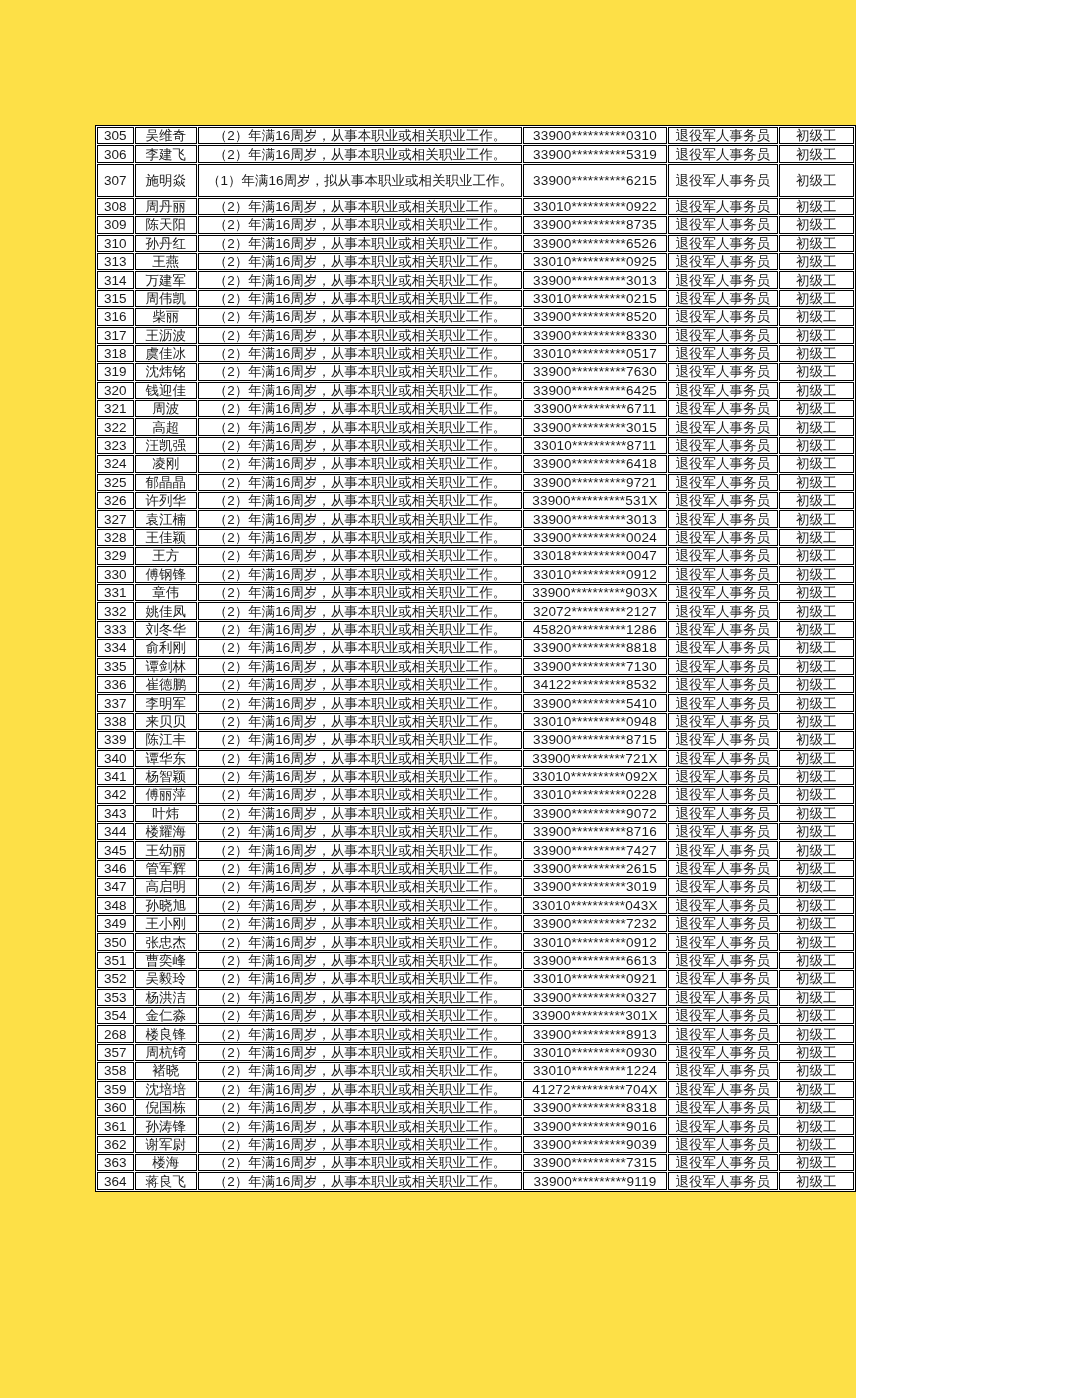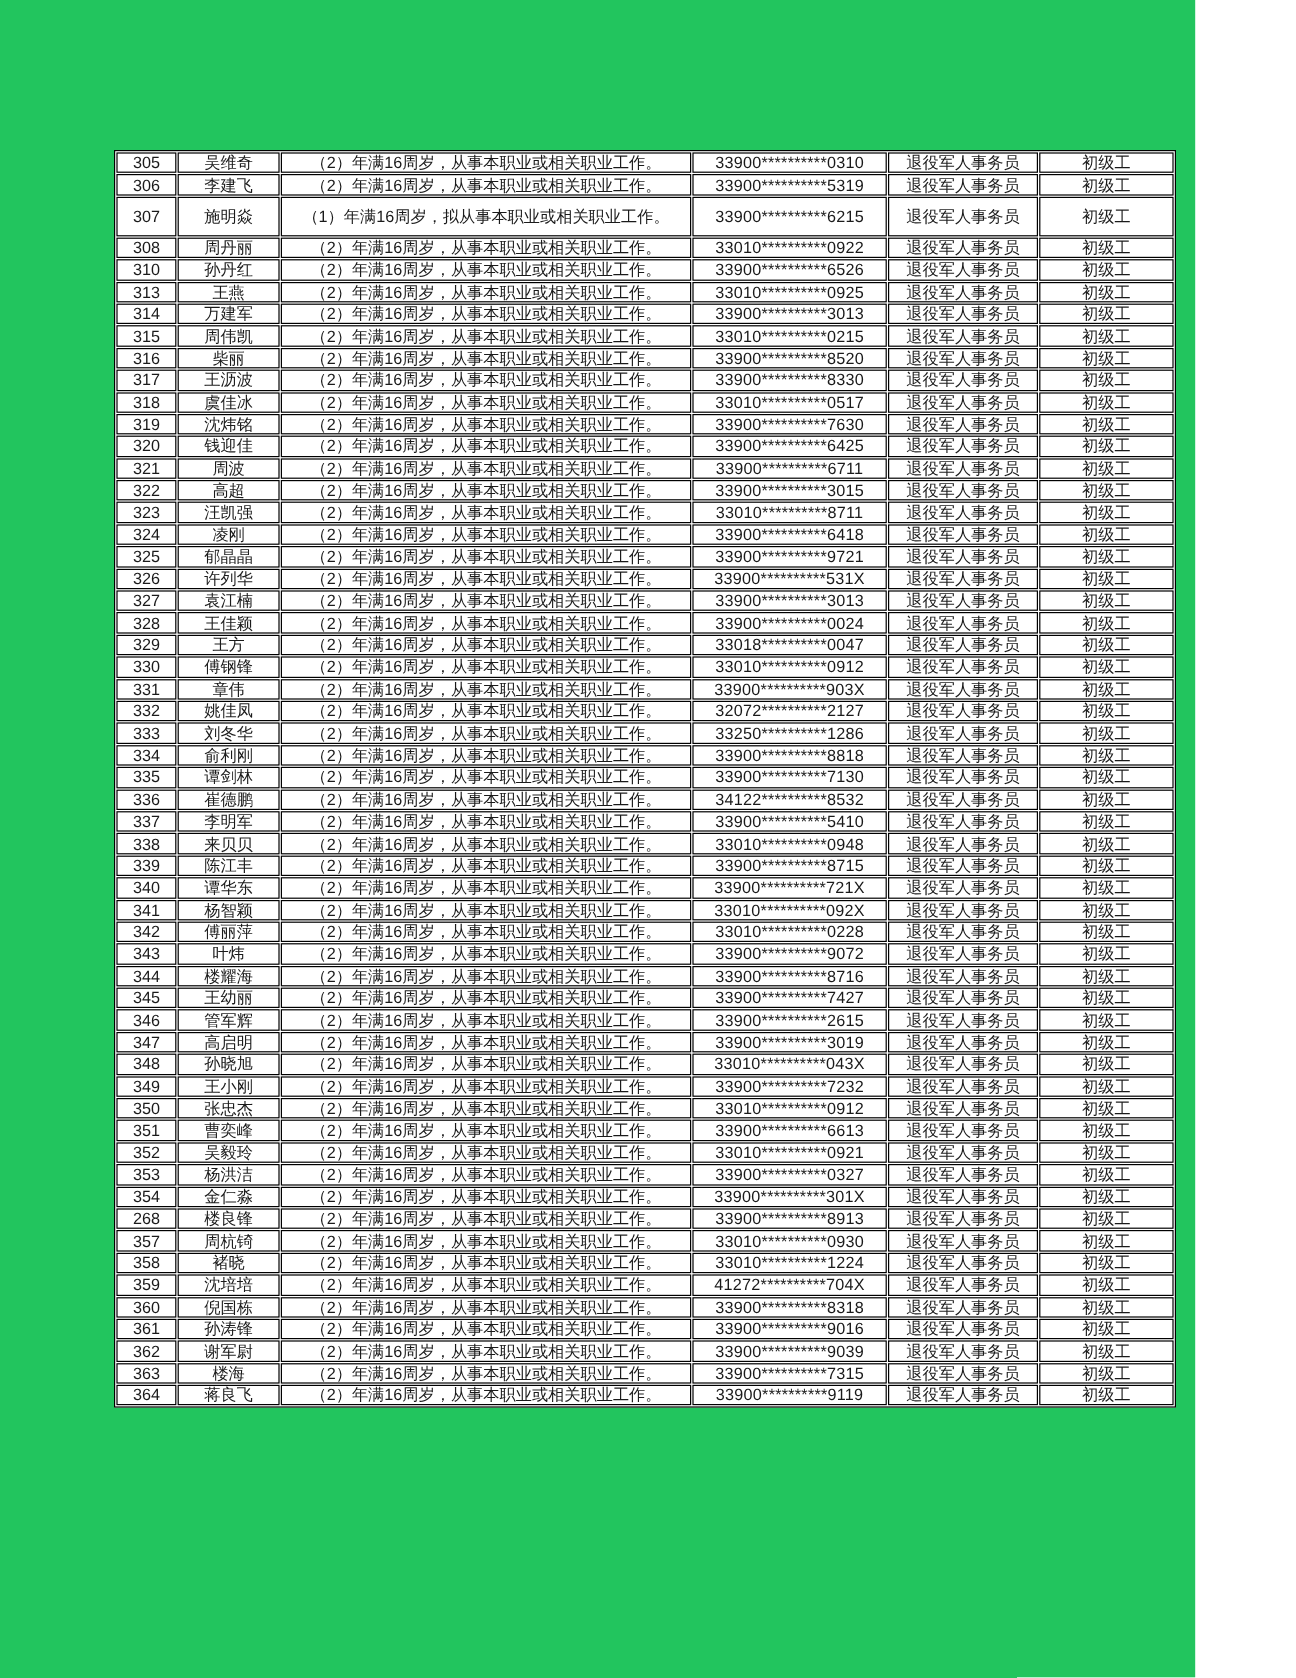--- a/index.html
+++ b/index.html
@@ -3,22 +3,22 @@
 <meta charset="utf-8">
 <style>
   html, body {
     margin: 0; padding: 0;
     background: #ffffff;
     width: 1080px; height: 1398px;
     font-family: "Liberation Sans", "DejaVu Sans", sans-serif;
   }
   .page {
     position: relative;
-    width: 996px; height: 1398px;
-    background: #22c55e;
+    width: 856px; height: 1398px;
+    background: #fde047;
     overflow: hidden;
   }
   table.roster {
     position: absolute;
     left: 95px; top: 125px;
     border-collapse: separate;
     border-spacing: 1px;
     border: 1px solid #000;
     table-layout: fixed;
     background: #ffffff;
@@ -76,20 +76,28 @@
         </tr>
         <tr>
           <td class="c-no">308</td>
           <td class="c-name">周丹丽</td>
           <td class="c-cond">（2）年满16周岁，从事本职业或相关职业工作。</td>
           <td class="c-id">33010**********0922</td>
           <td class="c-job">退役军人事务员</td>
           <td class="c-level">初级工</td>
         </tr>
         <tr>
+          <td class="c-no">309</td>
+          <td class="c-name">陈天阳</td>
+          <td class="c-cond">（2）年满16周岁，从事本职业或相关职业工作。</td>
+          <td class="c-id">33900**********8735</td>
+          <td class="c-job">退役军人事务员</td>
+          <td class="c-level">初级工</td>
+        </tr>
+        <tr>
           <td class="c-no">310</td>
           <td class="c-name">孙丹红</td>
           <td class="c-cond">（2）年满16周岁，从事本职业或相关职业工作。</td>
           <td class="c-id">33900**********6526</td>
           <td class="c-job">退役军人事务员</td>
           <td class="c-level">初级工</td>
         </tr>
         <tr>
           <td class="c-no">313</td>
           <td class="c-name">王燕</td>
@@ -247,21 +255,21 @@
           <td class="c-name">姚佳凤</td>
           <td class="c-cond">（2）年满16周岁，从事本职业或相关职业工作。</td>
           <td class="c-id">32072**********2127</td>
           <td class="c-job">退役军人事务员</td>
           <td class="c-level">初级工</td>
         </tr>
         <tr>
           <td class="c-no">333</td>
           <td class="c-name">刘冬华</td>
           <td class="c-cond">（2）年满16周岁，从事本职业或相关职业工作。</td>
-          <td class="c-id">33250**********1286</td>
+          <td class="c-id">45820**********1286</td>
           <td class="c-job">退役军人事务员</td>
           <td class="c-level">初级工</td>
         </tr>
         <tr>
           <td class="c-no">334</td>
           <td class="c-name">俞利刚</td>
           <td class="c-cond">（2）年满16周岁，从事本职业或相关职业工作。</td>
           <td class="c-id">33900**********8818</td>
           <td class="c-job">退役军人事务员</td>
           <td class="c-level">初级工</td>

